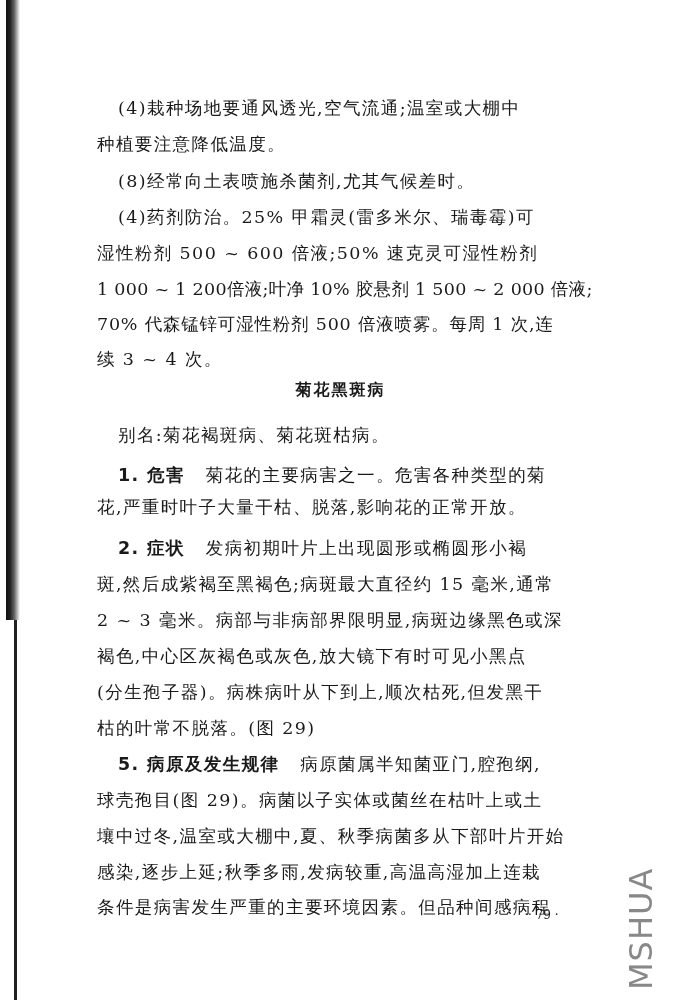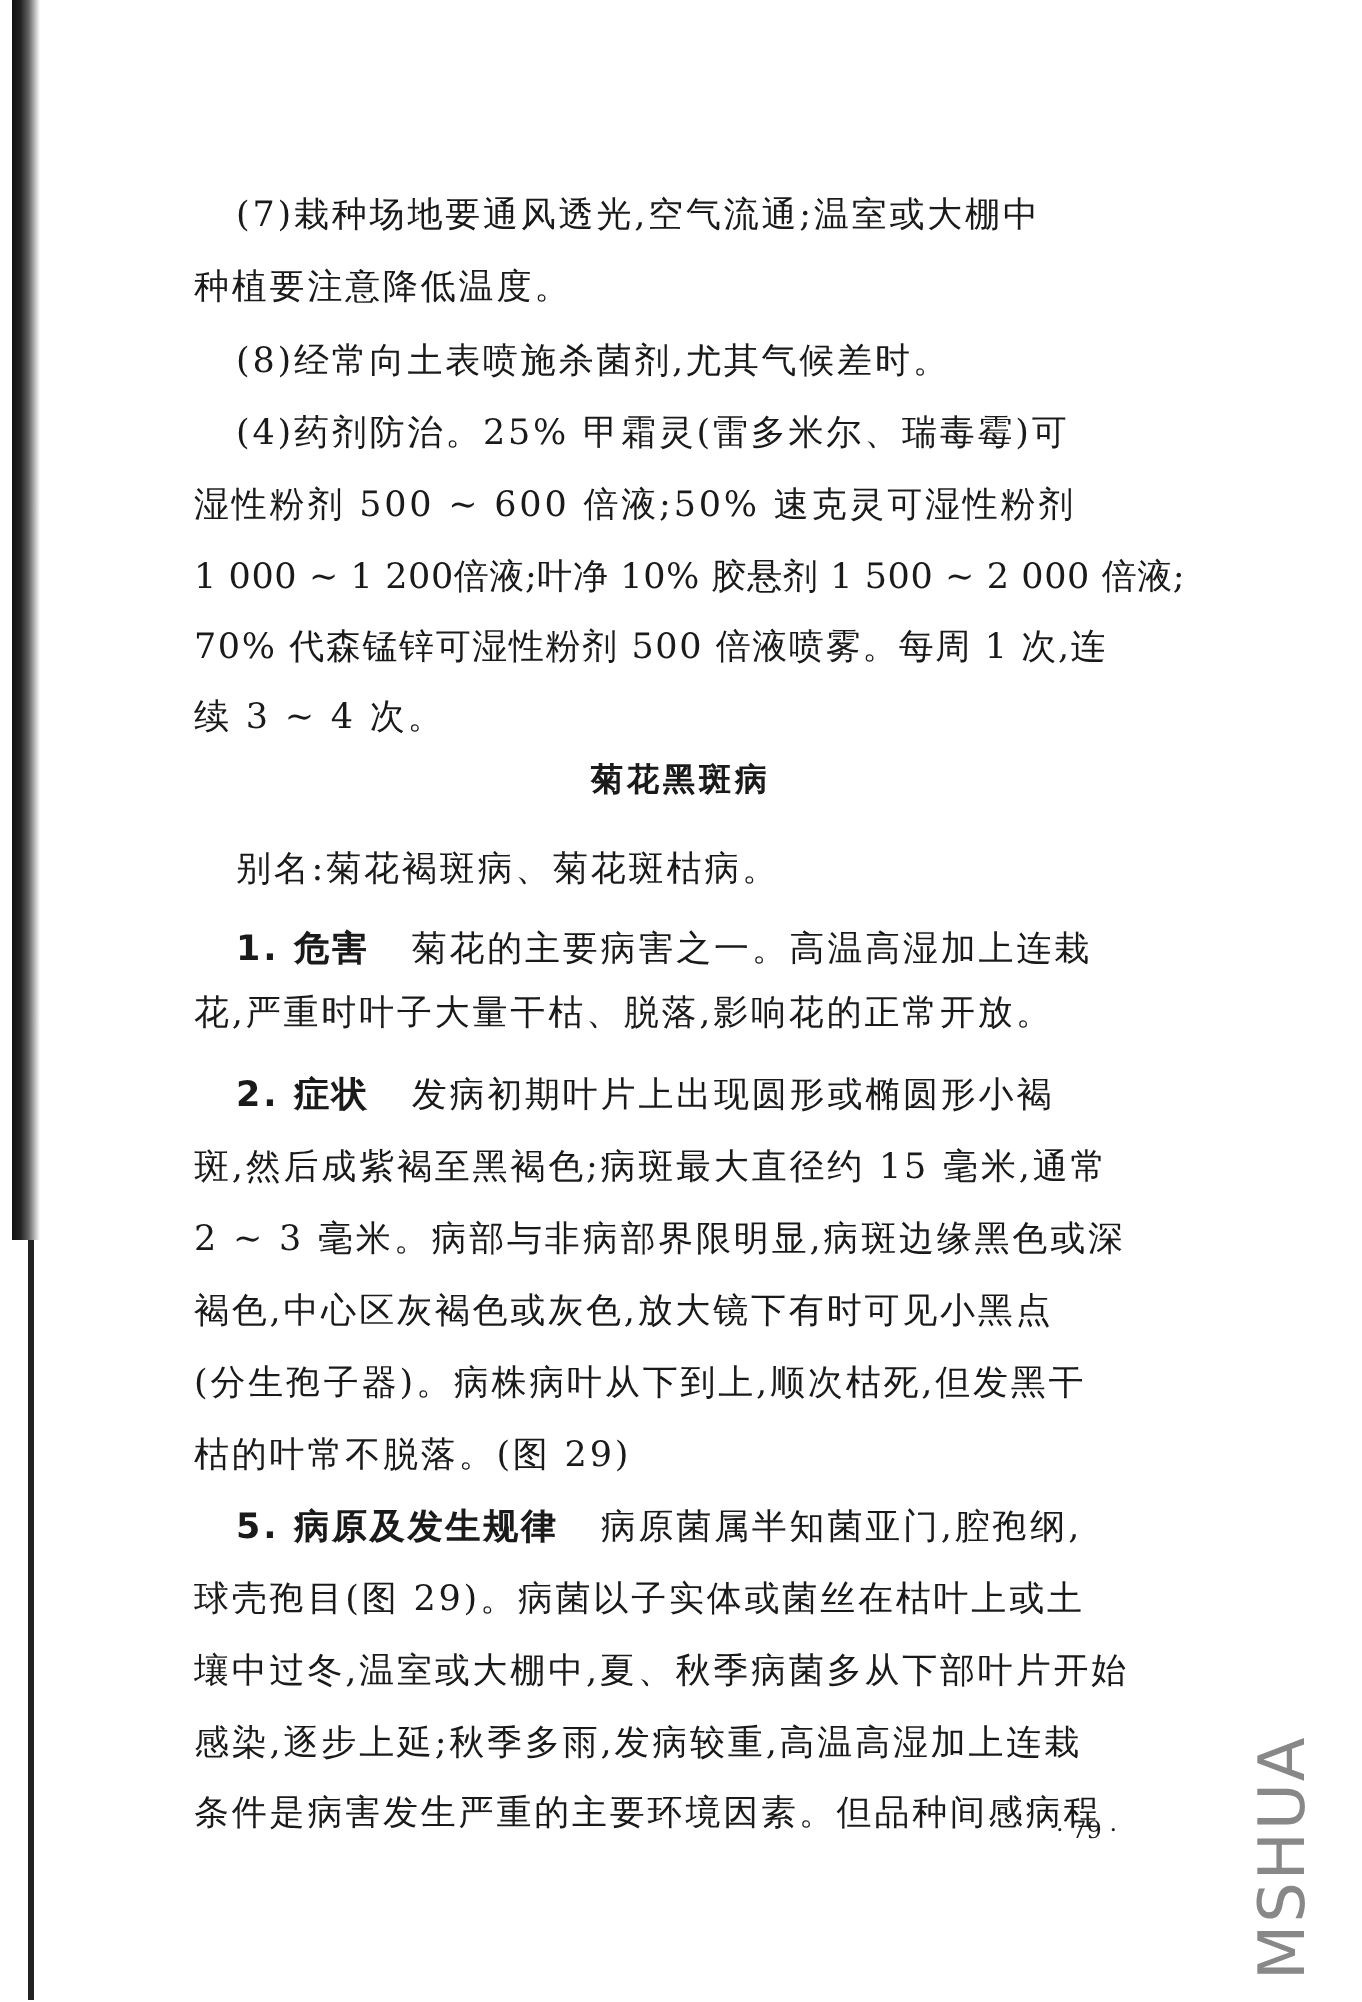--- a/index.html
+++ b/index.html
@@ -17,34 +17,34 @@
   .pageno { position:absolute; left:528px; top:908px; font-size:12px; }
   .wm { position:absolute; left:622px; top:990px; transform-origin:0 0; transform:rotate(-90deg);
         font-family:"DejaVu Sans", sans-serif; font-size:32px; color:#888; letter-spacing:1px; }
 </style>
 </head>
 <body>
 
 <div class="spine"></div>
 <div class="spine2"></div>
 
-<div class="line indent" style="top:97px">(7)栽种场地要通风透光,空气流通;温室或大棚中</div>
+<div class="line indent" style="top:97px">(4)栽种场地要通风透光,空气流通;温室或大棚中</div>
 <div class="line" style="top:133px">种植要注意降低温度。</div>
 <div class="line indent" style="top:170px">(8)经常向土表喷施杀菌剂,尤其气候差时。</div>
 <div class="line indent" style="top:206px">(4)药剂防治。25% 甲霜灵(雷多米尔、瑞毒霉)可</div>
 <div class="line" style="top:242px">湿性粉剂 500 ~ 600 倍液;50% 速克灵可湿性粉剂</div>
 <div class="line" style="top:278px; letter-spacing:0.3px">1 000 ~ 1 200倍液;叶净 10% 胶悬剂 1 500 ~ 2 000 倍液;</div>
 <div class="line" style="top:313px; letter-spacing:0.8px">70% 代森锰锌可湿性粉剂 500 倍液喷雾。每周 1 次,连</div>
 <div class="line" style="top:348px">续 3 ~ 4 次。</div>
 
 <div class="title">菊花黑斑病</div>
 
 <div class="line indent" style="top:424px">别名:菊花褐斑病、菊花斑枯病。</div>
 <div class="line indent" style="top:464px">
-  <b>1. 危害</b>&nbsp;&nbsp;&nbsp;<span>菊花的主要病害之一。高温高湿加上连栽</span>
+  <b>1. 危害</b>&nbsp;&nbsp;&nbsp;<span>菊花的主要病害之一。危害各种类型的菊</span>
 </div>
 <div class="line" style="top:496px">花,严重时叶子大量干枯、脱落,影响花的正常开放。</div>
 
 <div class="line indent" style="top:537px">
   <b>2. 症状</b>&nbsp;&nbsp;&nbsp;<span>发病初期叶片上出现圆形或椭圆形小褐</span>
 </div>
 <div class="line" style="top:573px">斑,然后成紫褐至黑褐色;病斑最大直径约 15 毫米,通常</div>
 <div class="line" style="top:609px">2 ~ 3 毫米。病部与非病部界限明显,病斑边缘黑色或深</div>
 <div class="line" style="top:645px">褐色,中心区灰褐色或灰色,放大镜下有时可见小黑点</div>
 <div class="line" style="top:681px">(分生孢子器)。病株病叶从下到上,顺次枯死,但发黑干</div>

